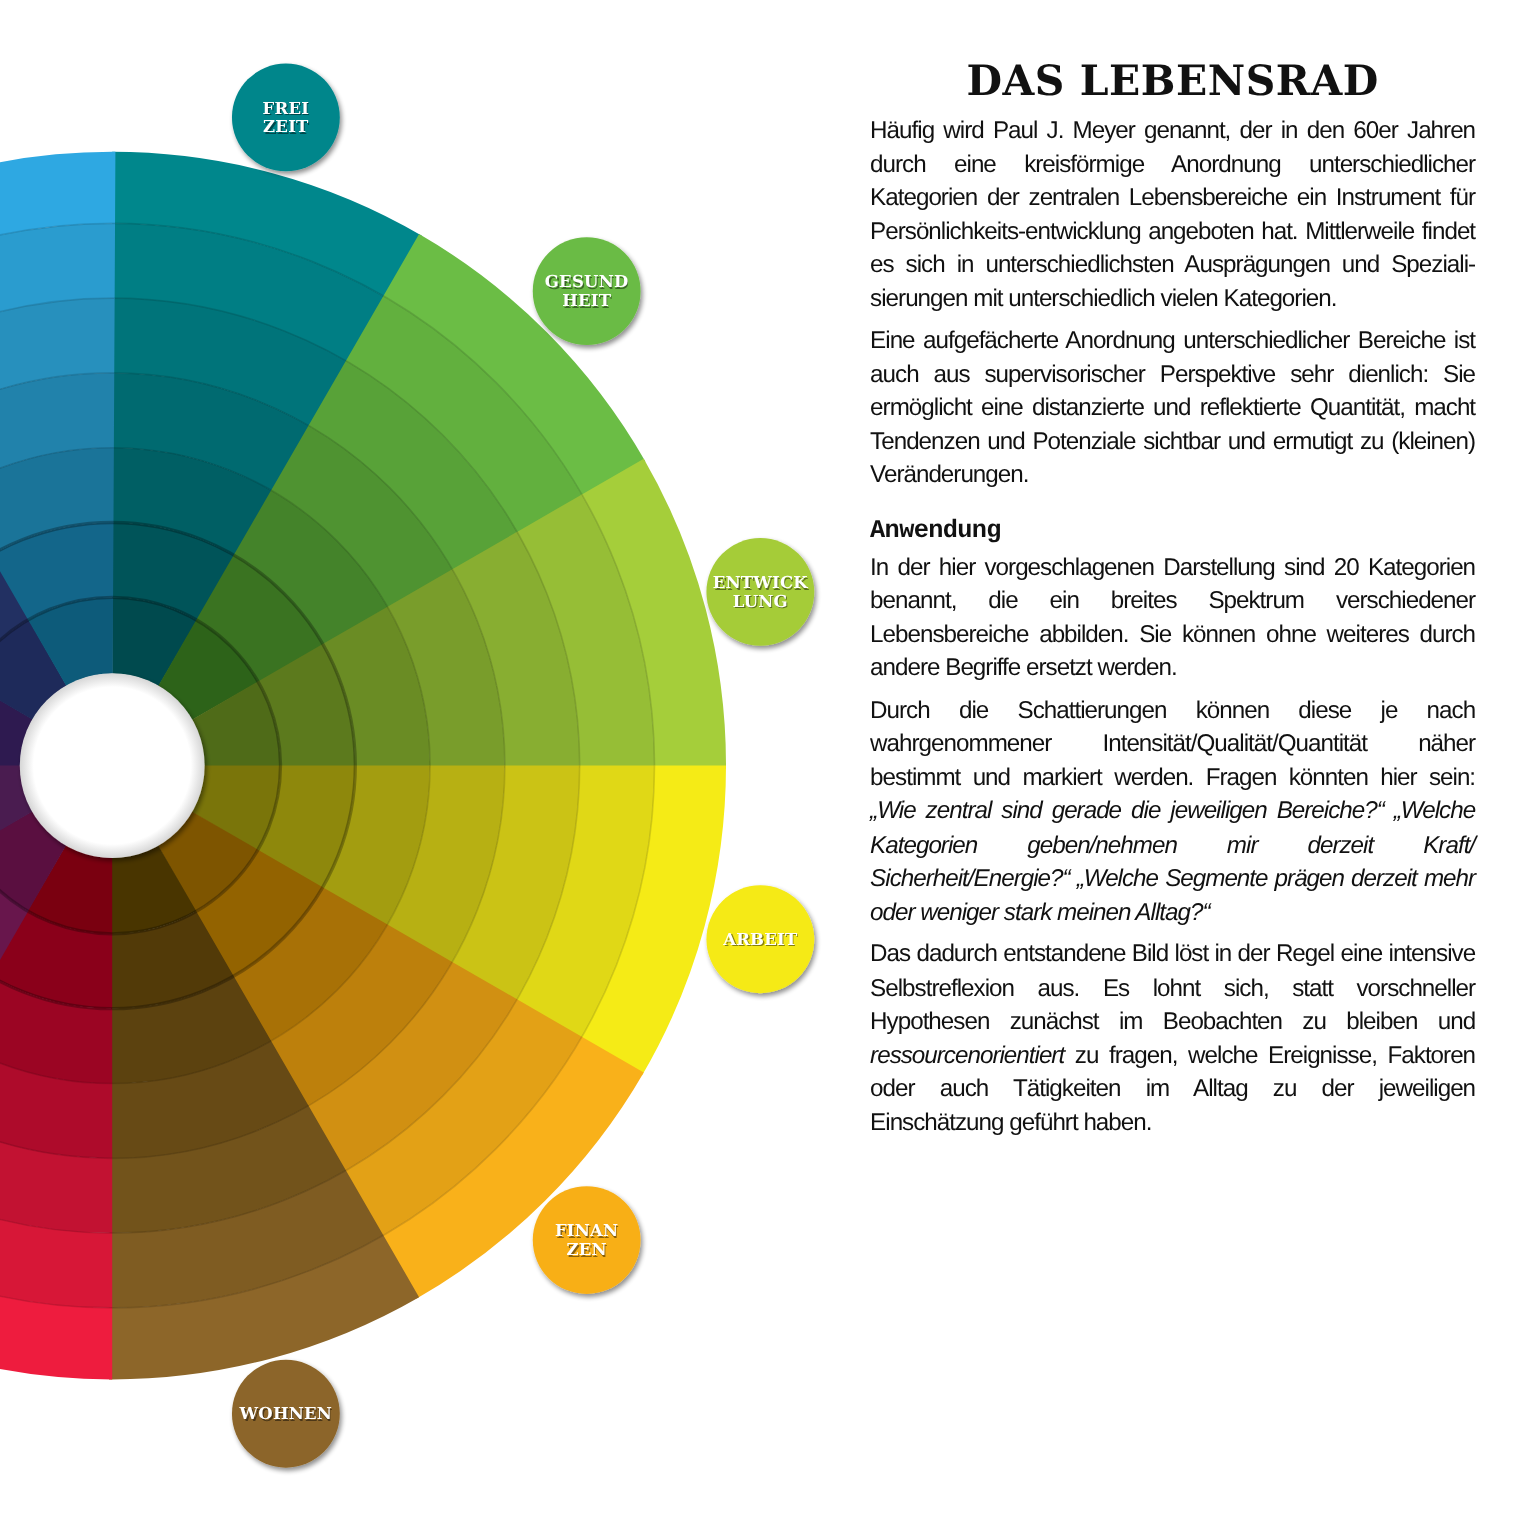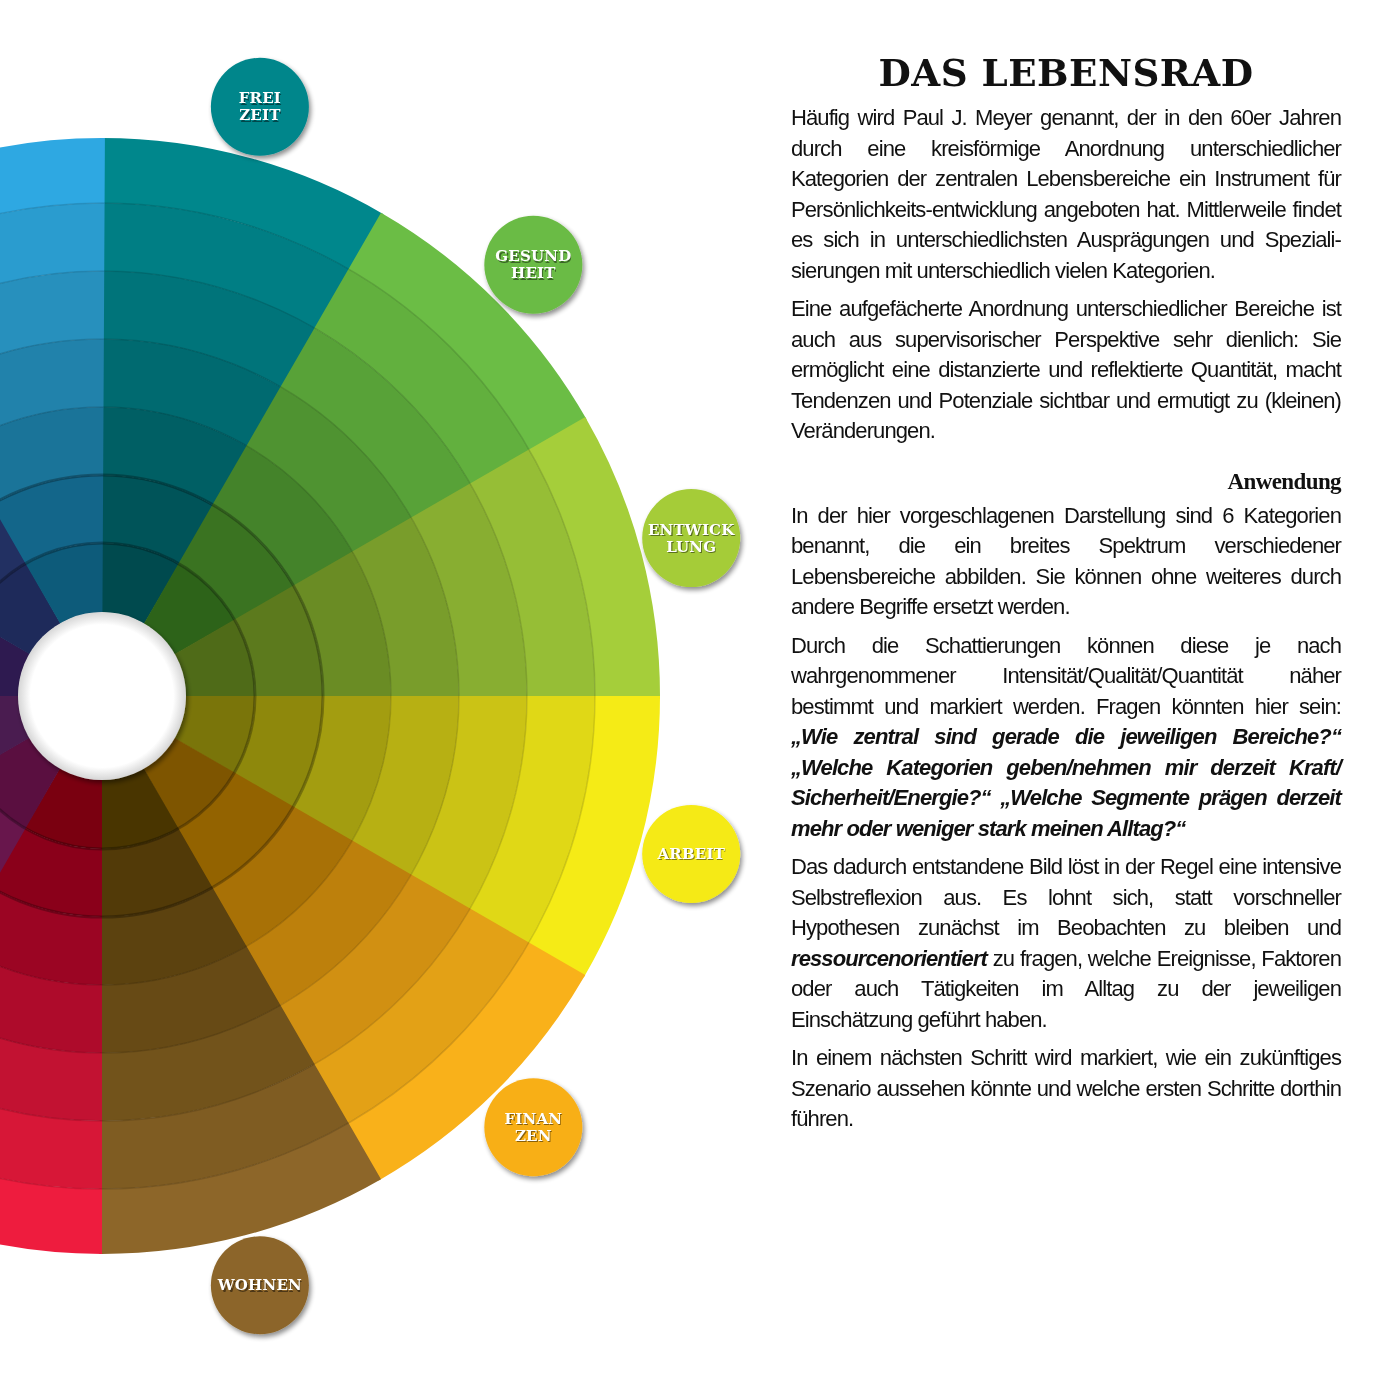--- a/index.html
+++ b/index.html
@@ -40,28 +40,27 @@
   }
   .para {
     font-size: 22px;
     line-height: 30.5px;
     text-align: justify;
     margin: 0 0 8px 0;
     letter-spacing: -0.9px;
     word-spacing: 0px;
   }
   .section-heading {
-    font-family: Liberation Serif, serif;
+    font-family: Liberation Mono, monospace;
     font-weight: bold;
     font-size: 23px;
     margin: 22px 0 6px 0;
     letter-spacing: -0.6px;
-    text-align: right;
-  }
-  .italic { font-style: italic; font-weight: bold; }
+  }
+  .italic { font-style: italic; }
 </style>
 </head>
 <body>
 
 <svg id="wheel-svg" xmlns="http://www.w3.org/2000/svg" viewBox="0 0 1400 1400">
   <defs>
     <filter id="ringShadow" x="-20%" y="-20%" width="140%" height="140%">
       <feGaussianBlur in="SourceAlpha" stdDeviation="3"></feGaussianBlur>
       <feOffset dx="0" dy="0" result="b"></feOffset>
       <feComponentTransfer>
@@ -226,17 +225,16 @@
 </svg>
 
 <div id="text-column">
   <h1 id="page-title">DAS LEBENSRAD</h1>
 
   <p class="para">Häufig wird Paul J. Meyer  genannt, der in den 60er Jahren durch eine kreisförmige Anordnung unterschiedlicher Kategorien der zentralen Lebensbereiche ein Instrument für Persönlichkeits-entwicklung angeboten hat. Mittlerweile findet es sich in unterschiedlichsten Ausprägungen und Speziali-sierungen mit unterschiedlich vielen Kategorien.</p>
   <p class="para">Eine aufgefächerte Anordnung unterschiedlicher Bereiche ist auch aus supervisorischer Perspektive sehr dienlich: Sie ermöglicht eine distanzierte und reflektierte Quantität, macht Tendenzen und Potenziale sichtbar und ermutigt zu (kleinen) Veränderungen.</p>
 
   <h2 class="section-heading">Anwendung</h2>
 
-  <p class="para">In der hier vorgeschlagenen Darstellung sind 6 Kategorien benannt, die ein breites Spektrum verschiedener Lebensbereiche abbilden. Sie können ohne weiteres durch andere Begriffe ersetzt werden.</p>
+  <p class="para">In der hier vorgeschlagenen Darstellung sind 20 Kategorien benannt, die ein breites Spektrum verschiedener Lebensbereiche abbilden. Sie können ohne weiteres durch andere Begriffe ersetzt werden.</p>
   <p class="para"><span>Durch die Schattierungen können diese je nach wahrgenommener Intensität/Qualität/Quantität näher bestimmt und markiert werden. Fragen könnten hier sein: </span><span class="italic">„Wie zentral sind gerade die jeweiligen Bereiche?“ „Welche Kategorien geben/nehmen mir derzeit Kraft/ Sicherheit/Energie?“ „Welche Segmente prägen derzeit mehr oder weniger stark meinen Alltag?“</span></p>
   <p class="para"><span>Das dadurch entstandene Bild löst in der Regel eine intensive Selbstreflexion aus. Es lohnt sich, statt vorschneller Hypothesen zunächst im Beobachten zu bleiben und </span><span class="italic">ressourcenorientiert</span><span> zu fragen, welche Ereignisse, Faktoren oder auch Tätigkeiten im Alltag zu der jeweiligen Einschätzung geführt haben.</span></p>
-  <p class="para">In einem nächsten Schritt wird markiert, wie ein zukünftiges Szenario aussehen könnte und welche ersten Schritte dorthin führen.</p>
 </div>
 
 </body></html>

